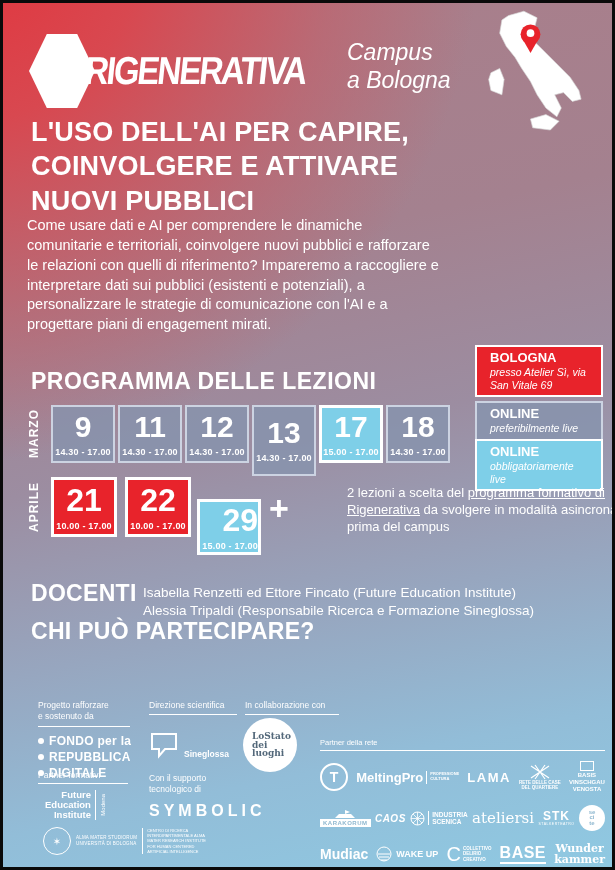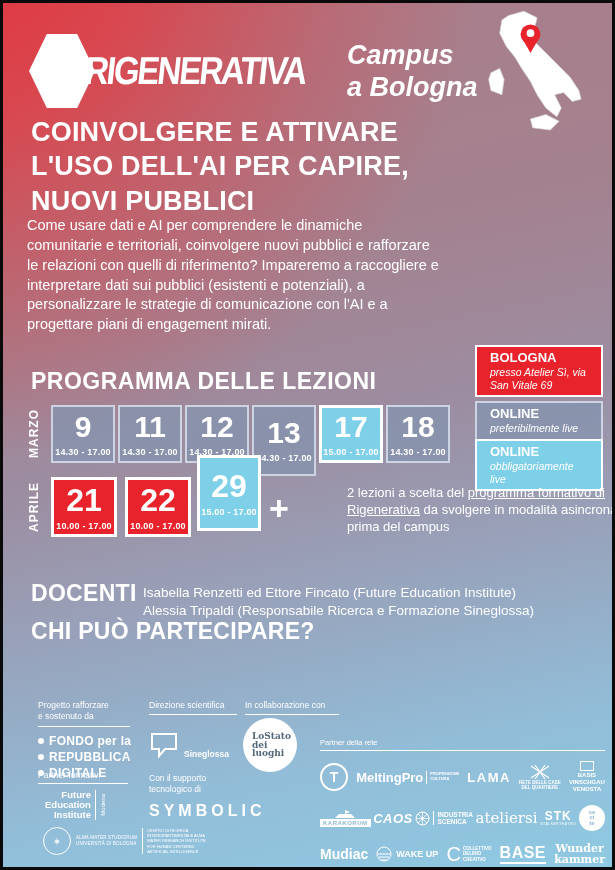--- a/index.html
+++ b/index.html
@@ -11,21 +11,21 @@
       radial-gradient(120% 85% at -8% -8%, #e4323a 0%, #d84850 26%, rgba(198,90,100,0.55) 52%, rgba(170,120,135,0) 72%),
       linear-gradient(168deg, #aa7e8a 0%, #a4818f 30%, #9c8da1 50%, #97a6bf 68%, #92bdd8 84%, #8fc9e2 100%);
   }
   .abs{position:absolute;}
   
   .logo-row{left:26px;top:28px;display:flex;align-items:center;height:80px;}
   .hex{width:66px;height:74px;background:#fff;flex:0 0 auto;
     clip-path:polygon(27% 0%,73% 0%,100% 50%,73% 100%,27% 100%,0% 50%);}
   .wordmark{margin-left:-10px;font-size:33px;font-weight:900;letter-spacing:-2px;
     transform:skewX(-6deg) scaleY(1.18);white-space:nowrap;}
-  .campus{left:344px;top:36px;font-size:27px;font-weight:bold;font-style:italic;line-height:1.2;}
+  .campus{left:344px;top:36px;font-size:23px;font-weight:normal;font-style:italic;line-height:1.2;}
   .mapbox{left:462px;top:6px;width:142px;height:132px;}
   
   .title{left:28px;top:112px;font-size:27px;font-weight:800;line-height:1.27;letter-spacing:0.2px;}
   .intro{left:24px;top:213px;width:412px;font-size:14.5px;line-height:1.37;}
   
   .prog-head{left:28px;top:365px;font-size:23px;font-weight:800;letter-spacing:0.5px;}
   .vlabel{display:flex;align-items:center;justify-content:center;
     writing-mode:vertical-rl;transform:rotate(180deg);
     font-weight:bold;font-size:12px;letter-spacing:1px;width:22px;}
   .daybox{display:flex;flex-direction:column;align-items:center;justify-content:center;
@@ -75,21 +75,21 @@
     display:flex;align-items:center;justify-content:center;font-size:14px;font-weight:bold;}
   .mp{display:flex;align-items:center;gap:3px;}
   .mp-name{font-size:13px;font-weight:bold;}
   .mp-bar{width:1px;height:13px;background:#fff;}
   .mp-tag{font-size:4px;line-height:1.2;font-weight:bold;}
   .lama{font-size:13px;font-weight:900;letter-spacing:1.5px;}
   .tiny{font-size:4.5px;font-weight:bold;line-height:1.2;text-align:center;}
   .basis-box{width:12px;height:8px;border:1px solid #fff;margin-bottom:1px;}
   .basis-t{font-size:6px;font-weight:bold;line-height:1.15;text-align:center;}
   .kara{background:#fff;color:#8fb8d0;font-size:6px;font-weight:bold;padding:1px 3px;letter-spacing:0.5px;}
-  .caos{font-size:13px;font-weight:900;font-style:italic;letter-spacing:0.5px;}
+  .caos{font-size:10px;font-weight:900;font-style:italic;letter-spacing:0.5px;}
   .ind{display:flex;align-items:center;gap:3px;}
   .ind-t{font-size:6.5px;font-weight:bold;line-height:1.1;border-left:1px solid #fff;padding-left:3px;}
   .atel{font-family:"DejaVu Serif",serif;font-size:15px;}
   .stk{font-size:12px;font-weight:900;letter-spacing:1px;}
   .stk-sub{font-size:3.5px;letter-spacing:0.5px;margin-top:1px;}
   .secite{width:26px;height:26px;border-radius:50%;background:#fff;color:#8fb8d0;
     font-size:6px;font-weight:bold;line-height:0.9;display:flex;flex-direction:column;
     align-items:center;justify-content:center;}
   .mudiac{font-size:14px;font-weight:800;}
   .wake{display:flex;align-items:center;gap:4px;}
@@ -120,22 +120,22 @@
       <path d="M50,100 L64,96 L76,102 L68,110 L52,108 Z" fill="#ffffff" stroke="#d8d8d8" stroke-width="0.6"></path>
       <g>
         <path d="M50,40 L42,26 L58,26 Z" fill="#e8232b"></path>
         <circle cx="50" cy="23" r="9" fill="#e8232b"></circle>
         <circle cx="50" cy="22" r="3.5" fill="#ffffff"></circle>
       </g>
     </svg>
   </div>
 
   <div class="abs title">
+    <div>L'USO DELL'AI PER CAPIRE,</div>
     <div>COINVOLGERE E ATTIVARE</div>
-    <div>L'USO DELL'AI PER CAPIRE,</div>
     <div>NUOVI PUBBLICI</div>
   </div>
 
   <div class="abs intro">Come usare dati e AI per comprendere le dinamiche comunitarie e territoriali, coinvolgere nuovi pubblici e rafforzare le relazioni con quelli di riferimento? Impareremo a raccogliere e interpretare dati sui pubblici (esistenti e potenziali), a personalizzare le strategie di comunicazione con l'AI e a progettare piani di engagement mirati.</div>
 
   <div class="abs prog-head">PROGRAMMA DELLE LEZIONI</div>
 
   <div class="abs legend lg-red" style="top:342px;">
     <div class="lt">BOLOGNA</div>
     <div class="ls">presso Atelier Sì, via San Vitale 69</div>
@@ -177,21 +177,21 @@
 
   <div class="abs vlabel" style="left:20px;top:474px;height:60px;">APRILE</div>
   <div class="abs daybox redbox" style="left:48px;top:474px;width:66px;height:60px;">
     <div class="d" style="font-size:32px;">21</div>
     <div class="t">10.00 - 17.00</div>
   </div>
   <div class="abs daybox redbox" style="left:122px;top:474px;width:66px;height:60px;">
     <div class="d" style="font-size:32px;">22</div>
     <div class="t">10.00 - 17.00</div>
   </div>
-  <div class="abs daybox cyan" style="left:194px;top:452px;width:64px;height:76px;">
+  <div class="abs daybox cyan" style="left:194px;top:496px;width:64px;height:56px;align-items:flex-end;">
     <div class="d" style="font-size:32px;">29</div>
     <div class="t">15.00 - 17.00</div>
   </div>
   <div class="abs plus" style="left:266px;top:486px;">+</div>
   <div class="abs plus-text" style="left:298px;top:482px;width:302px;">
     <span>2 lezioni a scelta del </span><span class="u">programma formativo di Rigenerativa</span><span> da svolgere in modalità asincrona prima del campus</span>
   </div>
 
   <div class="abs sec-head" style="left:28px;top:577px;">DOCENTI</div>
   <div class="abs sec-text" style="left:140px;top:581px;width:465px;">

